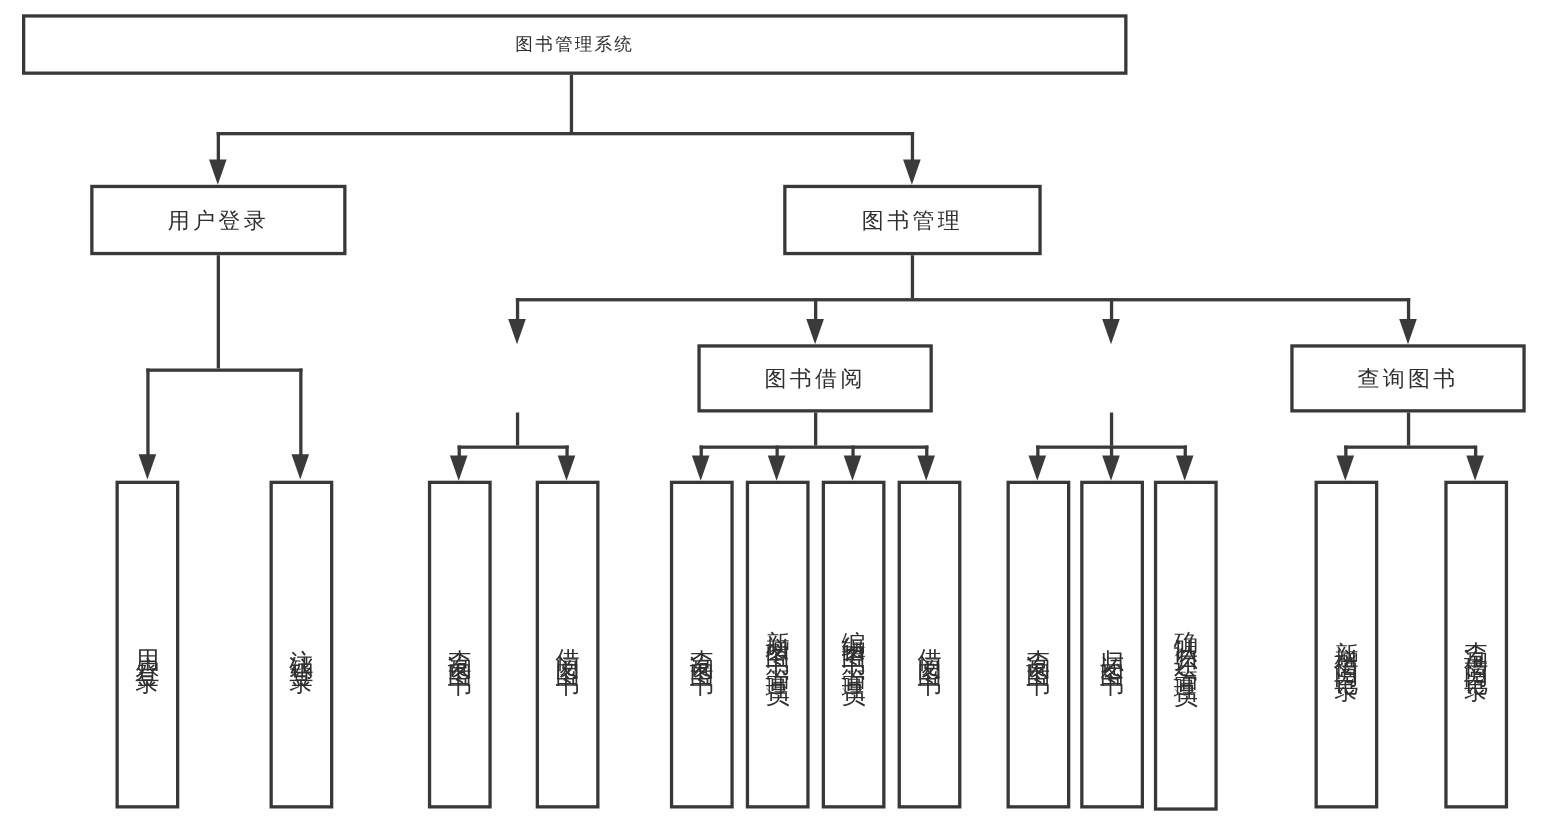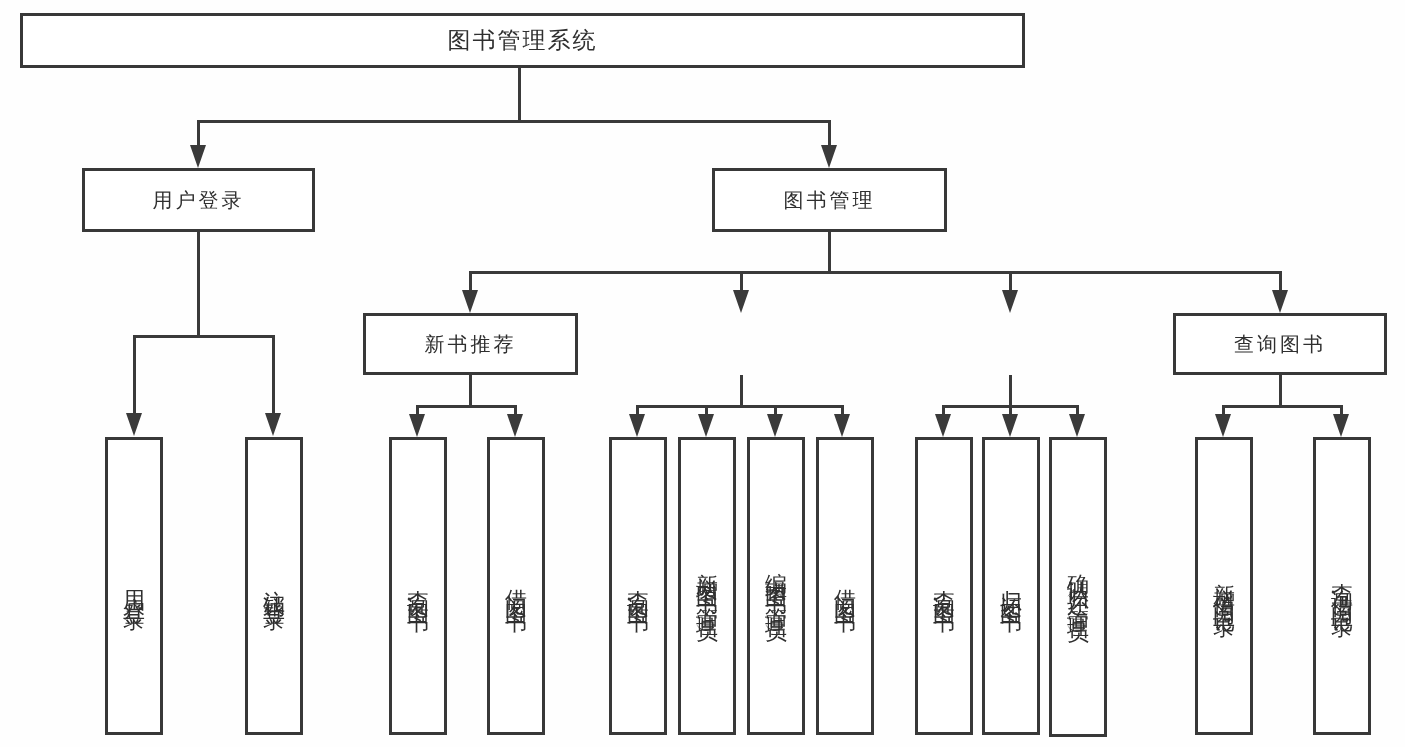--- a/index.html
+++ b/index.html
@@ -19,21 +19,21 @@
   .diagram{position:relative;width:1405px;height:747px;}
   .hbox{
     position:absolute;
     border:3px solid var(--color-box-border);
     background:#fff;
     display:flex;align-items:center;justify-content:center;
     box-sizing:border-box;
     color:var(--color-text);
   }
   .hbox span{font-size:20px;letter-spacing:3px;white-space:nowrap;}
-  .hbox.title span{font-size:23px;letter-spacing:2px;}
+  .hbox.title span{font-size:16px;letter-spacing:2px;}
   .vbox{
     position:absolute;
     border:3px solid var(--color-box-border);
     background:#fff;
     display:flex;align-items:center;justify-content:center;
     box-sizing:border-box;
     color:var(--color-text);
   }
   .vbox span{
     writing-mode:vertical-rl;
@@ -97,22 +97,22 @@
   <div class="hline" style="left:469px;top:271px;width:813px;"></div>
   <div class="vline" style="left:469px;top:271px;height:22px;"></div>
   <div class="arrow" style="left:462px;top:290px;"></div>
   <div class="vline" style="left:740px;top:271px;height:22px;"></div>
   <div class="arrow" style="left:733px;top:290px;"></div>
   <div class="vline" style="left:1009px;top:271px;height:22px;"></div>
   <div class="arrow" style="left:1002px;top:290px;"></div>
   <div class="vline" style="left:1279px;top:271px;height:22px;"></div>
   <div class="arrow" style="left:1272px;top:290px;"></div>
 
-  <div class="hbox" style="left:363px;top:313px;width:215px;height:62px;">
-    <span>新书推荐</span>
+  <div class="hbox" style="left:634px;top:313px;width:214px;height:62px;">
+    <span>图书借阅</span>
   </div>
   <div class="hbox" style="left:1173px;top:313px;width:214px;height:62px;">
     <span>查询图书</span>
   </div>
 
   <div class="vline" style="left:469px;top:375px;height:30px;"></div>
   <div class="hline" style="left:416px;top:405px;width:101px;"></div>
   <div class="vline" style="left:416px;top:405px;height:12px;"></div>
   <div class="arrow" style="left:409px;top:414px;"></div>
   <div class="vline" style="left:514px;top:405px;height:12px;"></div>

